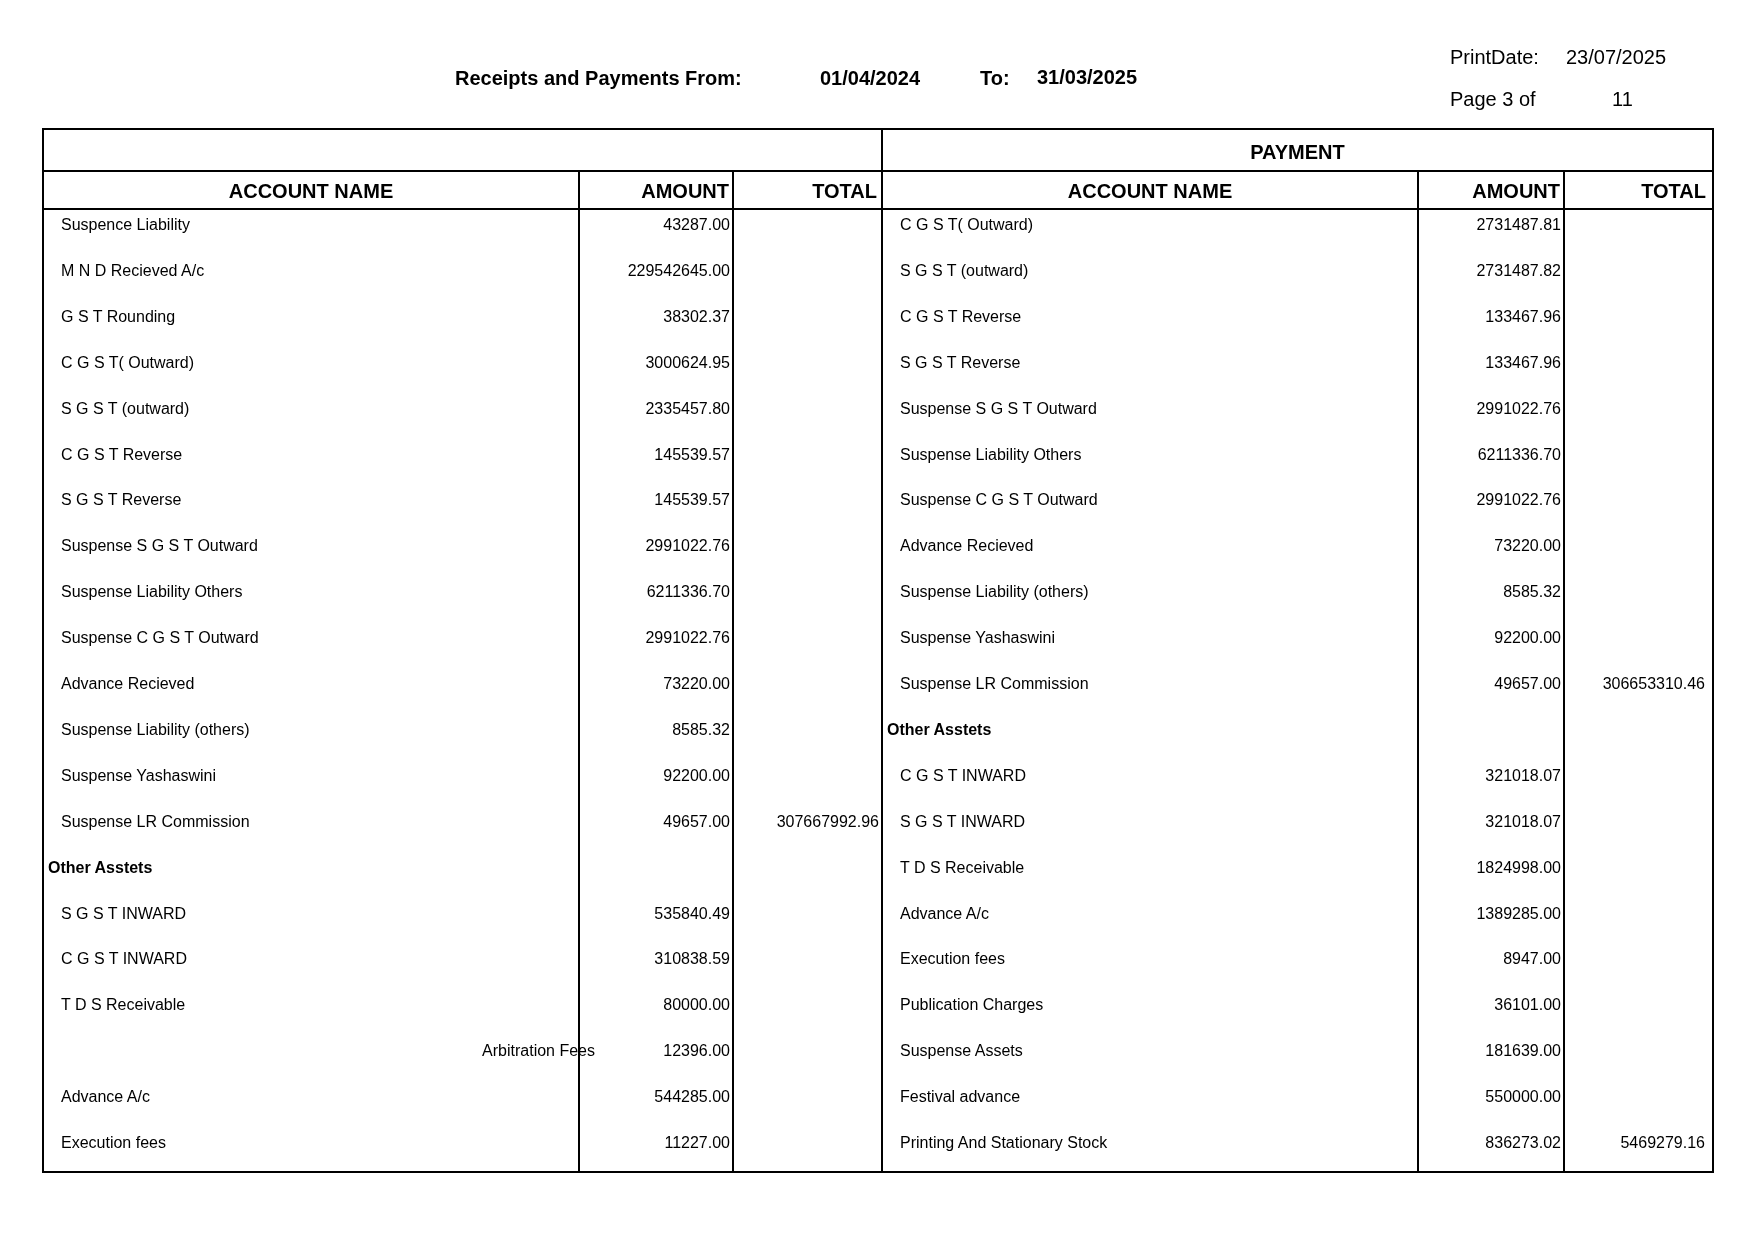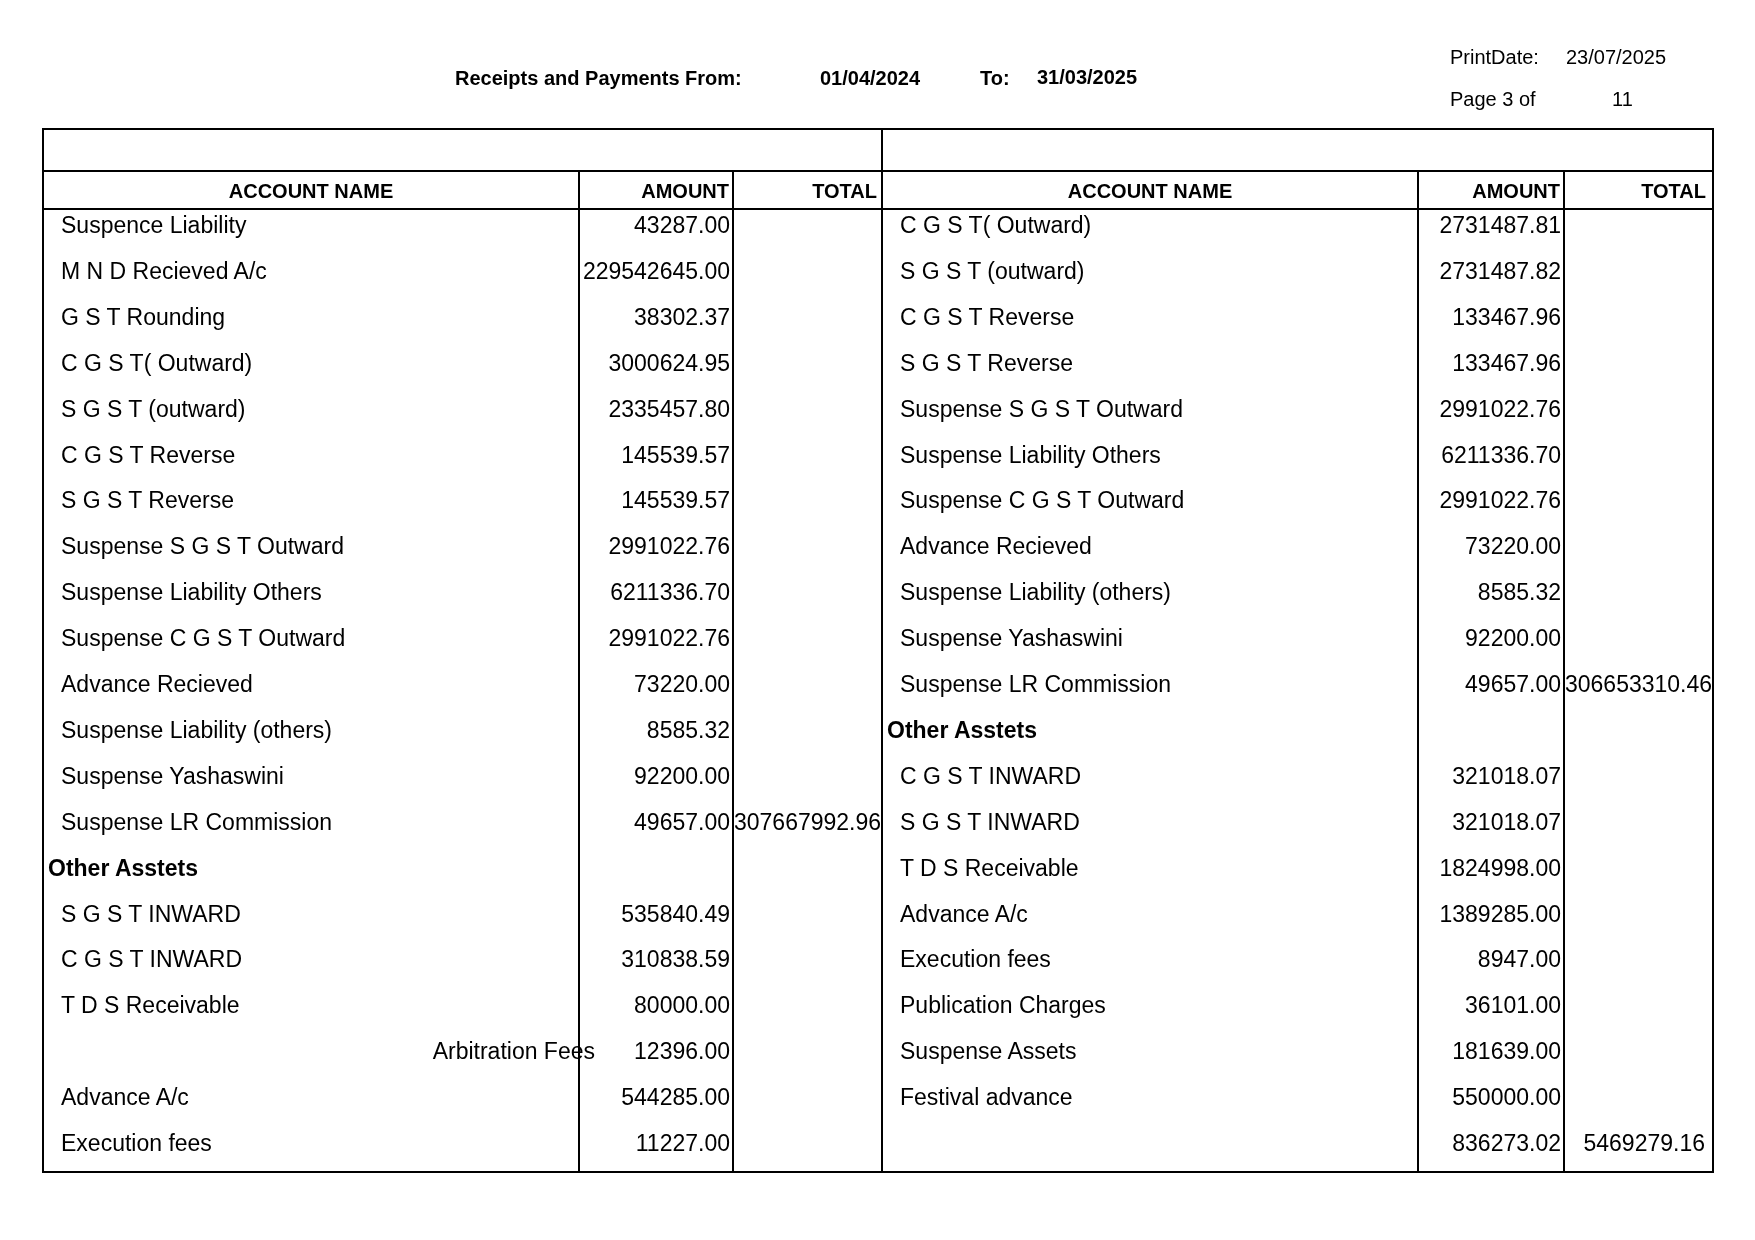--- a/index.html
+++ b/index.html
@@ -10,21 +10,21 @@
   #tbl { position:absolute; left:42px; top:128px; width:1672px; height:1045px;
          border:2px solid #000; box-sizing:border-box; }
   .vline { position:absolute; top:0; bottom:0; width:2px; background:#000; }
   .hline { position:absolute; left:0; right:0; height:2px; background:#000; }
   .sec-title { position:absolute; top:0; height:41px; line-height:44px;
                text-align:center; font-weight:bold; font-size:20px; }
   .col-h { position:absolute; top:41px; height:38px; line-height:40px;
            font-weight:bold; font-size:20px; white-space:nowrap; }
   .c { text-align:center; }
   .r { text-align:right; }
-  .row { position:absolute; height:46px; line-height:30px; font-size:23px; white-space:nowrap; }
+  .row { position:absolute; height:46px; line-height:30px; font-size:16px; white-space:nowrap; }
   .cell { position:absolute; top:0; }
   .name { padding-left:17px; }
   .name.group { padding-left:4px; font-weight:bold; }
 </style>
 </head>
 <body>
 
 <div class="hdr bold" style="left:455px; top:67px;">Receipts and Payments From:</div>
 <div class="hdr bold" style="left:820px; top:67px;">01/04/2024</div>
 <div class="hdr bold" style="left:980px; top:67px;">To:</div>
@@ -38,20 +38,21 @@
 
   <div class="hline" style="top:40px;"></div>
   <div class="hline" style="top:78px;"></div>
 
   <div class="vline" style="left:534px; top:40px;"></div>
   <div class="vline" style="left:688px; top:40px;"></div>
   <div class="vline" style="left:837px;"></div>
   <div class="vline" style="left:1373px; top:40px;"></div>
   <div class="vline" style="left:1519px; top:40px;"></div>
 
+  <div class="sec-title" style="left:839px; width:829px;">PAYMENT</div>
 
   <div class="col-h c" style="left:0; width:534px;">ACCOUNT NAME</div>
   <div class="col-h r" style="left:536px; width:149px;">AMOUNT</div>
   <div class="col-h r" style="left:690px; width:143px;">TOTAL</div>
 
   <div class="col-h c" style="left:839px; width:534px;">ACCOUNT NAME</div>
   <div class="col-h r" style="left:1375px; width:141px;">AMOUNT</div>
   <div class="col-h r" style="left:1521px; width:141px;">TOTAL</div>
 
   <div id="receipt-body">
@@ -256,17 +257,18 @@
         <div class="cell name" style="left: 839px; width: 534px;">Suspense Assets</div>
         <div class="cell r" style="left: 1375px; width: 142px;">181639.00</div>
         <div class="cell r" style="left: 1521px; width: 140px;"></div>
       </div>
       <div class="row" style="top: 952.1px; left: 0px; width: 100%;">
         <div class="cell name" style="left: 839px; width: 534px;">Festival advance</div>
         <div class="cell r" style="left: 1375px; width: 142px;">550000.00</div>
         <div class="cell r" style="left: 1521px; width: 140px;"></div>
       </div>
       <div class="row" style="top: 998px; left: 0px; width: 100%;">
+        <div class="cell name" style="left: 839px; width: 534px;">Printing And Stationary Stock</div>
         <div class="cell r" style="left: 1375px; width: 142px;">836273.02</div>
         <div class="cell r" style="left: 1521px; width: 140px;">5469279.16</div>
       </div>
     </div>
 </div>
 
 </body></html>

